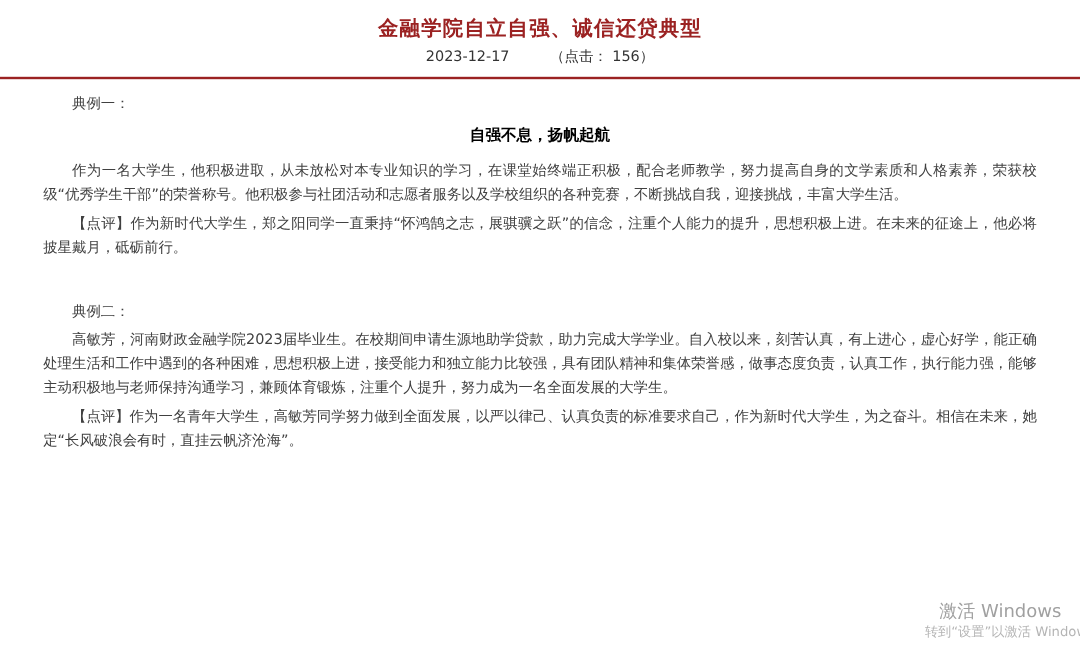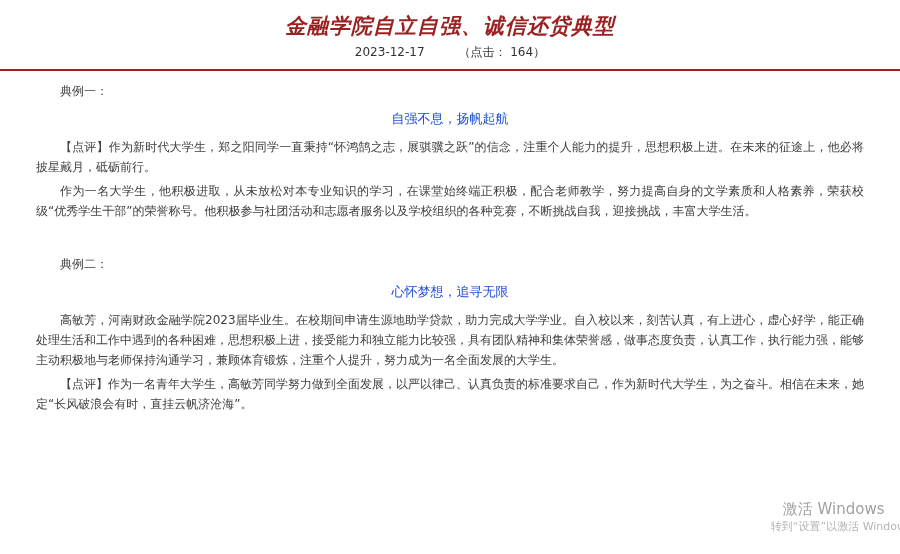--- a/index.html
+++ b/index.html
@@ -9,25 +9,24 @@
     width: 900px; height: 554px;
     background: #ffffff;
     overflow: hidden;
     position: relative;
     font-family: "DejaVu Sans", "Liberation Sans", sans-serif;
     color: var(--ink);
   }
   .page-title {
     margin: 12px 0 4px;
     text-align: center;
-    font-size: 21px;
+    font-size: 17px;
     font-weight: bold;
     letter-spacing: 1px;
     color: var(--accent);
-    font-style: italic;
   }
   .meta-line {
     text-align: center;
     font-size: 12px;
     color: #333333;
     margin: 0 0 8px;
   }
   .meta-line .hits { margin-left: 30px; }
   .title-rule {
     border: none;
@@ -41,22 +40,22 @@
     text-align: justify;
   }
   .case-label {
     margin: 0 0 4px;
     text-indent: 2em;
   }
   .case-heading {
     margin: 8px 0;
     text-align: center;
     font-size: 13px;
-    font-weight: normal;
-    color: #1d4ed8;
+    font-weight: bold;
+    color: #000000;
   }
   .body-para {
     margin: 0 0 4px;
     text-indent: 2em;
   }
   .section-2 { margin-top: 33px; }
   .watermark {
     position: absolute;
     bottom: 20px;
     right: -6px;
@@ -75,37 +74,36 @@
 </style>
 </head>
 <body>
 
 <div class="page">
 
   <h1 class="page-title">金融学院自立自强、诚信还贷典型</h1>
 
   <div class="meta-line">
     <span class="date">2023-12-17</span>
-    <span class="hits">（点击： 164）</span>
+    <span class="hits">（点击： 156）</span>
   </div>
 
   <hr class="title-rule">
 
   <div class="content">
 
     <section class="section-1">
       <p class="case-label">典例一：</p>
       <h2 class="case-heading">自强不息，扬帆起航</h2>
+      <p class="body-para">作为一名大学生，他积极进取，从未放松对本专业知识的学习，在课堂始终端正积极，配合老师教学，努力提高自身的文学素质和人格素养，荣获校级“优秀学生干部”的荣誉称号。他积极参与社团活动和志愿者服务以及学校组织的各种竞赛，不断挑战自我，迎接挑战，丰富大学生活。</p>
       <p class="body-para">【点评】作为新时代大学生，郑之阳同学一直秉持“怀鸿鹄之志，展骐骥之跃”的信念，注重个人能力的提升，思想积极上进。在未来的征途上，他必将披星戴月，砥砺前行。</p>
-      <p class="body-para">作为一名大学生，他积极进取，从未放松对本专业知识的学习，在课堂始终端正积极，配合老师教学，努力提高自身的文学素质和人格素养，荣获校级“优秀学生干部”的荣誉称号。他积极参与社团活动和志愿者服务以及学校组织的各种竞赛，不断挑战自我，迎接挑战，丰富大学生活。</p>
     </section>
 
     <section class="section-2">
       <p class="case-label">典例二：</p>
-      <h2 class="case-heading">心怀梦想，追寻无限</h2>
       <p class="body-para">高敏芳，河南财政金融学院2023届毕业生。在校期间申请生源地助学贷款，助力完成大学学业。自入校以来，刻苦认真，有上进心，虚心好学，能正确处理生活和工作中遇到的各种困难，思想积极上进，接受能力和独立能力比较强，具有团队精神和集体荣誉感，做事态度负责，认真工作，执行能力强，能够主动积极地与老师保持沟通学习，兼顾体育锻炼，注重个人提升，努力成为一名全面发展的大学生。</p>
       <p class="body-para">【点评】作为一名青年大学生，高敏芳同学努力做到全面发展，以严以律己、认真负责的标准要求自己，作为新时代大学生，为之奋斗。相信在未来，她定“长风破浪会有时，直挂云帆济沧海”。</p>
     </section>
 
   </div>
 
   <div class="watermark">
     <div class="wm-line1">激活 Windows</div>
     <div class="wm-line2">转到“设置”以激活 Window</div>
   </div>

